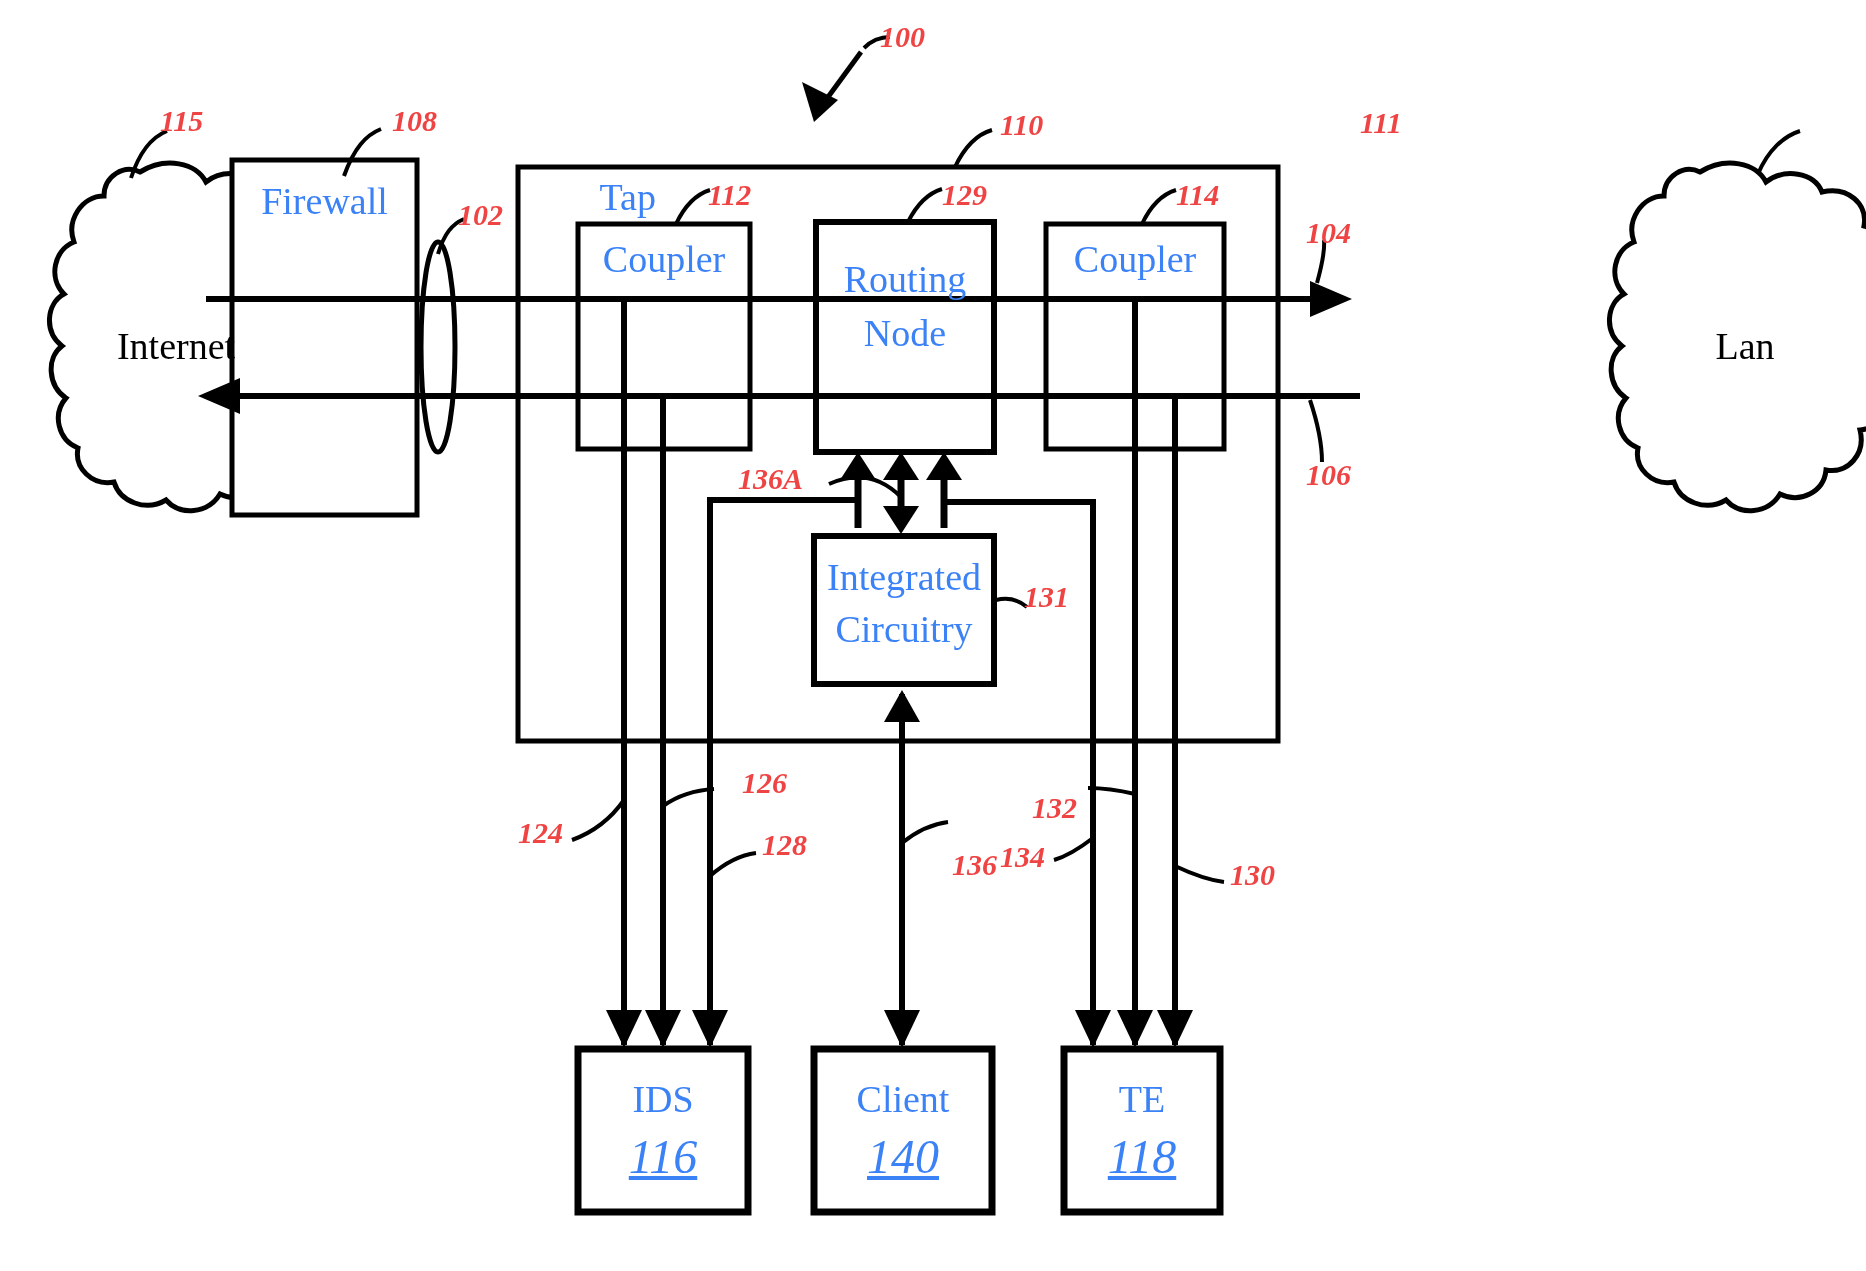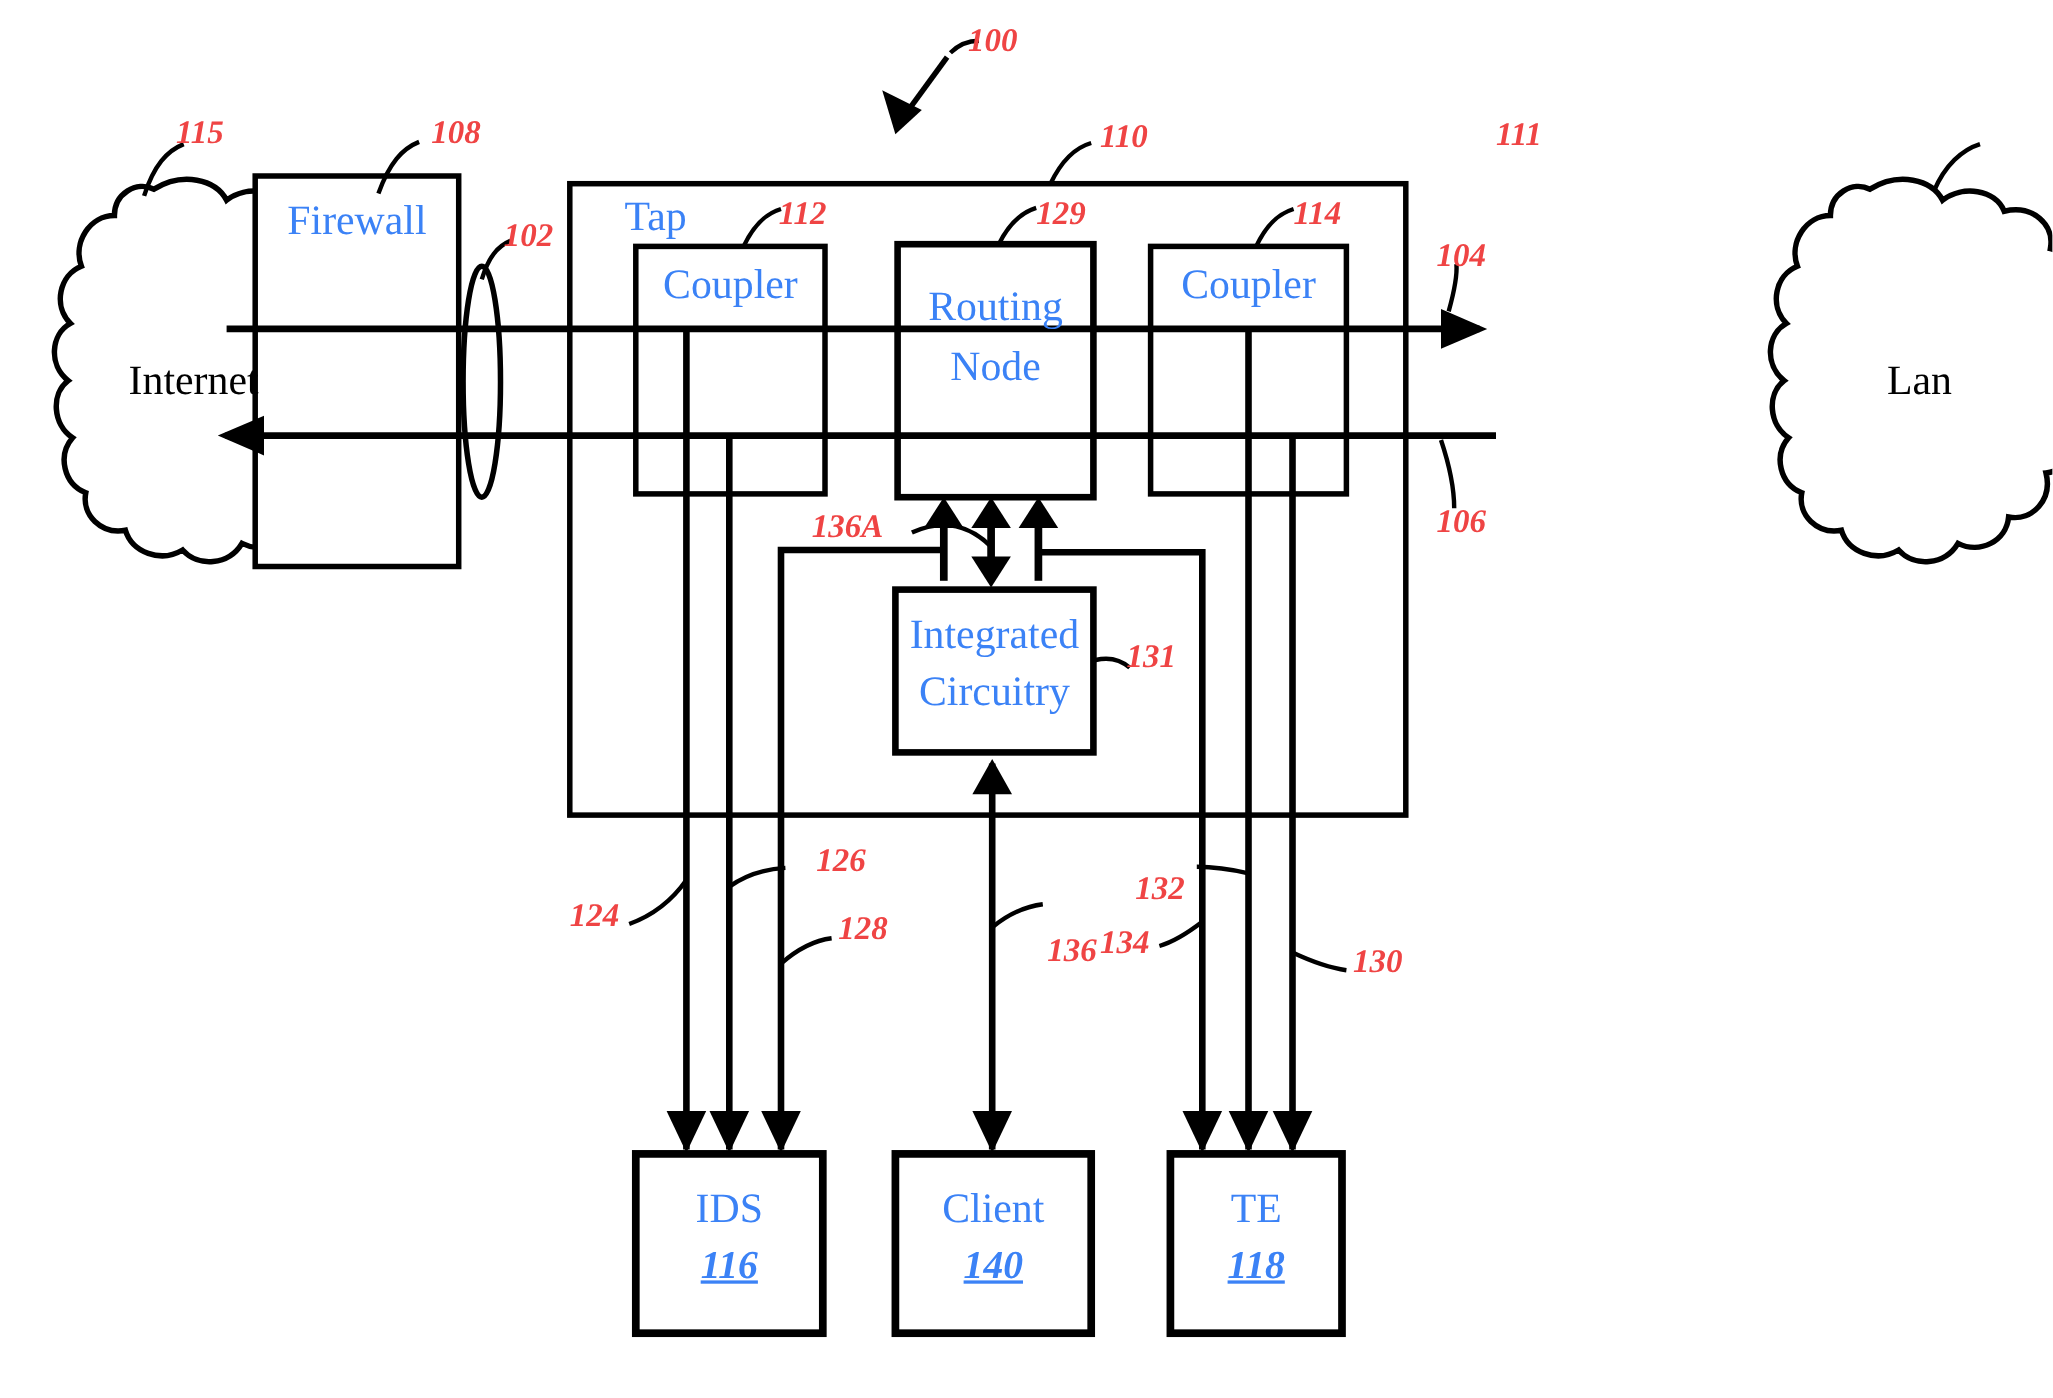--- a/index.html
+++ b/index.html
@@ -45,23 +45,23 @@
   .cloudlabel {
     position: absolute;
     font-family: "Liberation Serif", "DejaVu Serif", serif;
     font-size: 38px;
     color: #000;
     white-space: nowrap;
     text-align: center;
   }
   .numref {
     font-style: italic;
-    font-weight: bold;
+    font-weight: normal;
     text-decoration: underline;
-    font-size: 36px;
+    font-size: 48px;
   }
 </style>
 </head>
 <body>
 
 <div id="figure">
 
   <svg id="canvas" viewBox="0 0 1866 1271">
     <defs>
       <marker id="arrowEnd" markerWidth="16" markerHeight="16" refX="13" refY="6" orient="auto" markerUnits="userSpaceOnUse">
@@ -181,21 +181,21 @@
       <path d="M802,82 L814,122 L838,100 Z" fill="#000" stroke="none"></path>
 
     </g>
   </svg>
 
   <div class="cloudlabel" style="left:56px; top:324px; width:240px;">Internet</div>
   <div class="cloudlabel" style="left:1650px; top:324px; width:190px;">Lan</div>
 
   <div class="boxlabel" style="left:232px; top:180px; width:185px;">Firewall</div>
 
-  <div class="boxlabel" style="left:536px; top:176px; width:120px; text-align:center;">Tap</div>
+  <div class="boxlabel" style="left:536px; top:176px; width:120px; text-align:right;">Tap</div>
 
   <div class="boxlabel" style="left:578px; top:238px; width:172px;">Coupler</div>
 
   <div class="boxlabel" style="left:816px; top:258px; width:178px;">Routing</div>
   <div class="boxlabel" style="left:816px; top:312px; width:178px;">Node</div>
 
   <div class="boxlabel" style="left:1046px; top:238px; width:178px;">Coupler</div>
 
   <div class="boxlabel" style="left:806px; top:556px; width:196px;">Integrated</div>
   <div class="boxlabel" style="left:806px; top:608px; width:196px;">Circuitry</div>

